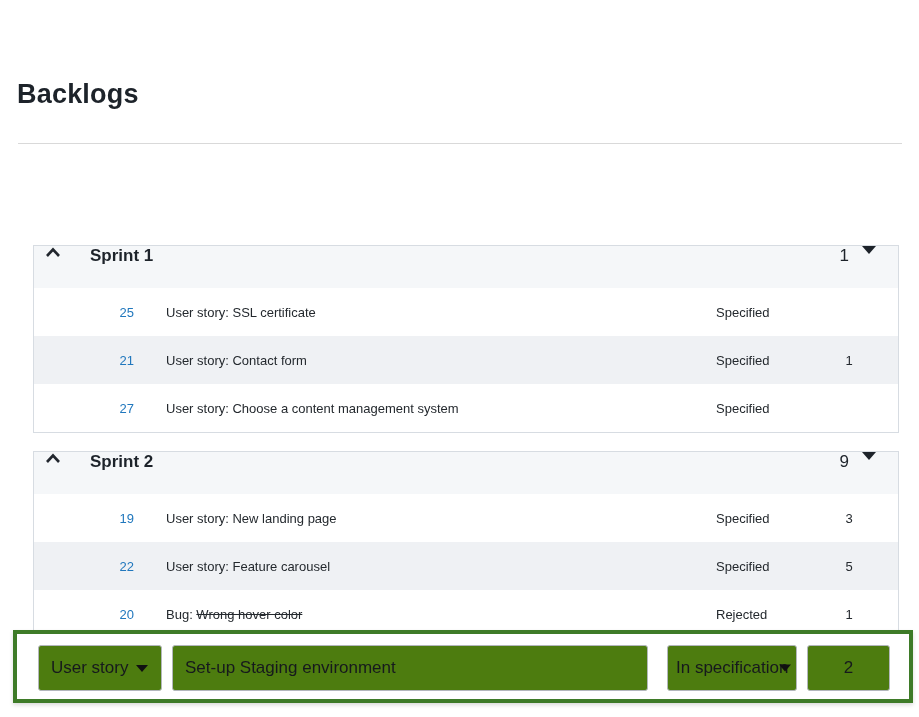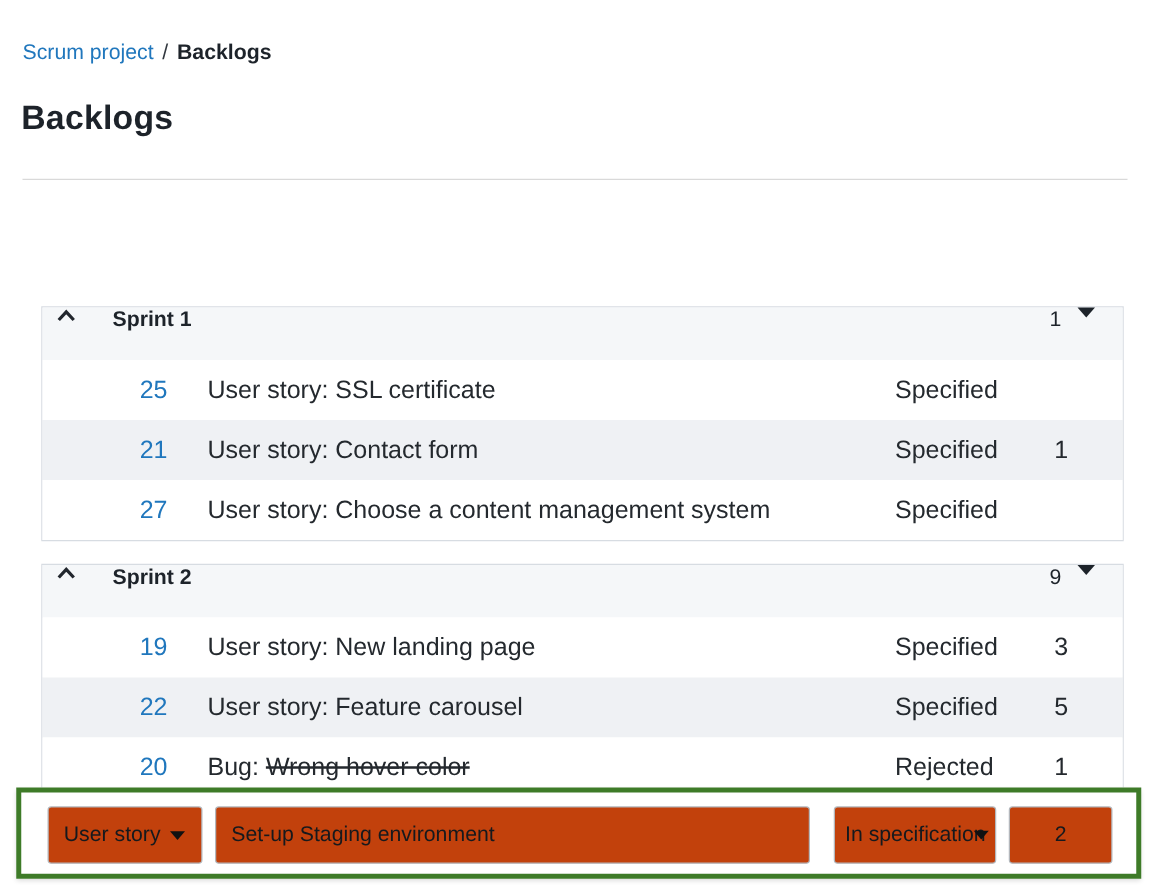--- a/index.html
+++ b/index.html
@@ -17,50 +17,47 @@
   .divider{position:absolute;left:18px;top:143px;width:884px;height:1px;background:#d9d9d9;}
   
   .sprint-group{position:absolute;left:33px;width:864px;border:1px solid #d7dce2;background:#fff;box-sizing:content-box;}
   .group-1{top:245px;}
   .group-2{top:451px;}
   .sprint-header{height:42px;background:#f5f7f9;display:flex;align-items:flex-start;padding:0 22px 0 10px;box-sizing:border-box;cursor:pointer;}
   .chevron{width:18px;height:12px;display:flex;align-items:center;justify-content:center;}
   .sprint-name{font-weight:700;font-size:17px;color:#1d232a;margin-left:28px;}
   .sprint-count{margin-left:auto;font-size:17px;color:#1d232a;}
   .tri-down{margin-left:13px;width:0;height:0;border-left:7px solid transparent;border-right:7px solid transparent;border-top:8px solid #1d232a;cursor:pointer;}
-  .row{height:48px;display:flex;align-items:center;font-size:20px;padding-right:28px;box-sizing:border-box;background:#fff;}
+  .row{height:48px;display:flex;align-items:center;font-size:13px;padding-right:28px;box-sizing:border-box;background:#fff;}
   .row.alt{background:#eff1f4;align-items:center;}
   .row-id{width:100px;text-align:right;color:#2077bd;text-decoration:none;cursor:pointer;flex:none;}
   .row-title{margin-left:32px;flex:1;color:#24292e;white-space:nowrap;overflow:hidden;}
   .struck{text-decoration:line-through;}
   .row-status{width:112px;flex:none;color:#24292e;}
   .row-points{width:42px;flex:none;text-align:center;color:#24292e;}
   
   .quick-form{
     position:absolute;left:13px;top:630px;width:900px;height:73px;box-sizing:border-box;
     border:4px solid #3e7b28;background:#ffffff;box-shadow:0 2px 4px rgba(0,0,0,.15);
   }
-  .ctrl{position:absolute;top:11px;height:46px;box-sizing:border-box;background:#c2410c;
+  .ctrl{position:absolute;top:11px;height:46px;box-sizing:border-box;background:#4d7c0f;
     border:1px solid #b3b7bc;border-radius:3px;font-size:17px;color:#16191d;}
   .selectbox{display:flex;align-items:center;cursor:pointer;}
   .tracker-select{left:21px;width:124px;padding:0 10px 0 12px;}
   .select-arrow{width:0;height:0;border-left:6px solid transparent;border-right:6px solid transparent;border-top:7px solid #111;margin-left:8px;flex:none;}
   .subject-input{left:155px;width:476px;padding:0 12px;font-family:inherit;outline:none;}
   .status-select{left:650px;width:130px;padding:0 2px 0 8px;position:absolute;white-space:nowrap;overflow:hidden;}
   .status-select .select-arrow{position:absolute;right:5px;top:50%;margin:0;transform:translateY(-50%);}
   .points-input{left:790px;width:83px;text-align:center;font-family:inherit;outline:none;padding:0;}
 </style>
 </head>
 <body>
 
 <div class="screen">
 
-  <div class="breadcrumb">
-    <a class="crumb-link">Scrum project</a><span class="crumb-sep">/</span><span class="crumb-current">Backlogs</span>
-  </div>
 
   <h1 class="page-title">Backlogs</h1>
   <div class="divider"></div>
 
   <section class="sprint-group group-1">
     <header class="sprint-header">
       <span class="chevron">
         <svg width="16" height="11" viewBox="0 0 16 11">
             <polyline points="2,9 8,2.5 14,9" fill="none" stroke="#22272e" stroke-width="2.6"></polyline>
           </svg>

